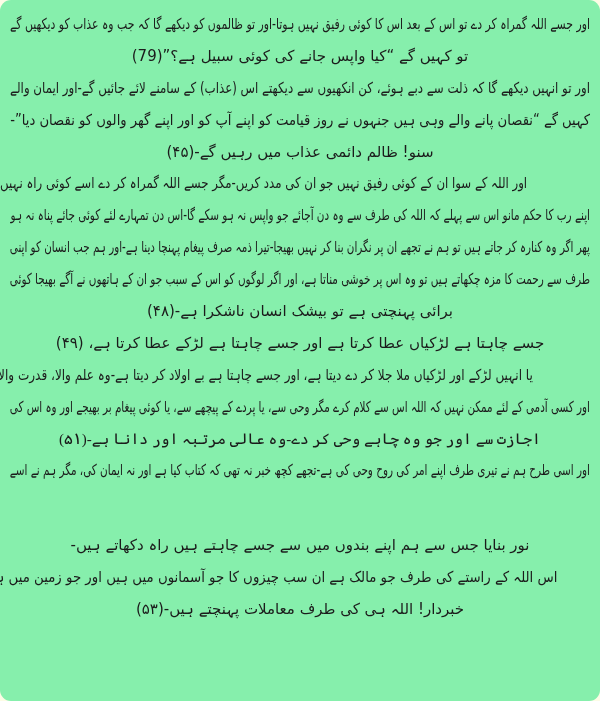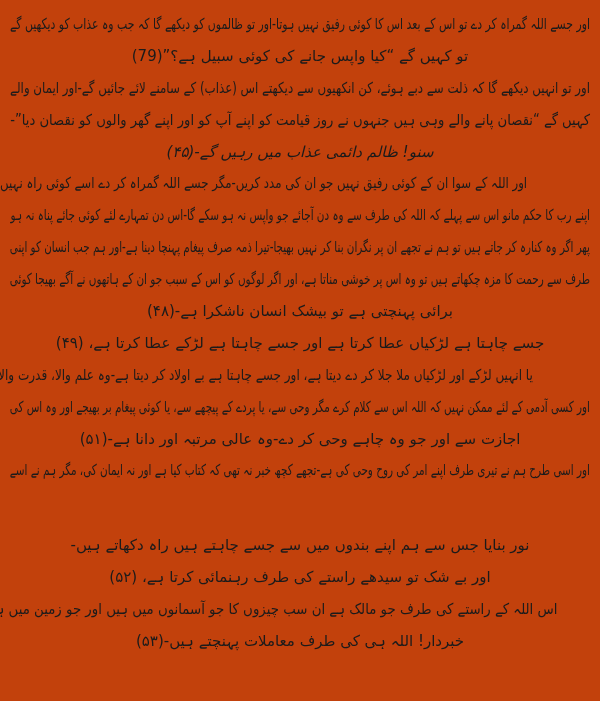--- a/index.html
+++ b/index.html
@@ -33,33 +33,32 @@
     transform-origin: 100% 50%;
   }
   .center {
     text-align: center;
     transform-origin: 50% 50%;
   }
 </style>
 </head>
 <body style="background: rgb(253, 252, 230);">
 
-<div class="page" style="background: #c2410c; color: rgb(27, 27, 27);">
+<div class="page" style="background: #86efac; color: rgb(27, 27, 27); border-radius: 11px;">
   <p class="line full" style="transform: scaleX(0.725);">اور جسے اللہ گمراہ کر دے تو اس کے بعد اس کا کوئی رفیق نہیں ہوتا-اور تو ظالموں کو دیکھے گا کہ جب وہ عذاب کو دیکھیں گے</p>
   <p class="line center" style="transform: scaleX(1);">تو کہیں گے “کیا واپس جانے کی کوئی سبیل ہے؟”(79)</p>
   <p class="line full" style="transform: scaleX(0.789);">اور تو انہیں دیکھے گا کہ ذلت سے دبے ہوئے، کن انکھیوں سے دیکھتے اس (عذاب) کے سامنے لائے جائیں گے-اور ایمان والے</p>
   <p class="line full" style="transform: scaleX(0.876);">کہیں گے “نقصان پانے والے وہی ہیں جنہوں نے روز قیامت کو اپنے آپ کو اور اپنے گھر والوں کو نقصان دیا”-</p>
-  <p class="line center" style="transform: scaleX(1); font-style: italic;">سنو! ظالم دائمی عذاب میں رہیں گے-(۴۵)</p>
+  <p class="line center" style="transform: scaleX(1);">سنو! ظالم دائمی عذاب میں رہیں گے-(۴۵)</p>
   <p class="line center" style="transform: scaleX(0.783);">اور اللہ کے سوا ان کے کوئی رفیق نہیں جو ان کی مدد کریں-مگر جسے اللہ گمراہ کر دے اسے کوئی راہ نہیں ملتی-(۴۶)</p>
   <p class="line full" style="transform: scaleX(0.695);">اپنے رب کا حکم مانو اس سے پہلے کہ اللہ کی طرف سے وہ دن آجائے جو واپس نہ ہو سکے گا-اس دن تمہارے لئے کوئی جائے پناہ نہ ہو</p>
   <p class="line full" style="transform: scaleX(0.689);">پھر اگر وہ کنارہ کر جاتے ہیں تو ہم نے تجھے ان پر نگران بنا کر نہیں بھیجا-تیرا ذمہ صرف پیغام پہنچا دینا ہے-اور ہم جب انسان کو اپنی</p>
   <p class="line full" style="transform: scaleX(0.695);">طرف سے رحمت کا مزہ چکھاتے ہیں تو وہ اس پر خوشی مناتا ہے، اور اگر لوگوں کو اس کے سبب جو ان کے ہاتھوں نے آگے بھیجا کوئی</p>
   <p class="line center" style="transform: scaleX(1);">برائی پہنچتی ہے تو بیشک انسان ناشکرا ہے-(۴۸)</p>
   <p class="line center" style="transform: scaleX(1);">جسے چاہتا ہے لڑکیاں عطا کرتا ہے اور جسے چاہتا ہے لڑکے عطا کرتا ہے، (۴۹)</p>
   <p class="line center" style="transform: scaleX(0.803);">یا انہیں لڑکے اور لڑکیاں ملا جلا کر دے دیتا ہے، اور جسے چاہتا ہے بے اولاد کر دیتا ہے-وہ علم والا، قدرت والا ہے-(۵۰)</p>
   <p class="line full" style="transform: scaleX(0.692);">اور کسی آدمی کے لئے ممکن نہیں کہ اللہ اس سے کلام کرے مگر وحی سے، یا پردے کے پیچھے سے، یا کوئی پیغام بر بھیجے اور وہ اس کی</p>
-  <p class="line center" style="transform: scaleX(1);">اجازت سے اور جو وہ چاہے وحی کر دے-وہ عالی مرتبہ اور دانا ہے-(۵۱)</p>
+  <p class="line center" style="transform: scaleX(1); font-family: Liberation Serif, serif;">اجازت سے اور جو وہ چاہے وحی کر دے-وہ عالی مرتبہ اور دانا ہے-(۵۱)</p>
   <p class="line full" style="transform: scaleX(0.695);">اور اسی طرح ہم نے تیری طرف اپنے امر کی روح وحی کی ہے-تجھے کچھ خبر نہ تھی کہ کتاب کیا ہے اور نہ ایمان کی، مگر ہم نے اسے</p>
   <p class="line center" style="transform: scaleX(1); margin-top: 43px;">نور بنایا جس سے ہم اپنے بندوں میں سے جسے چاہتے ہیں راہ دکھاتے ہیں-</p>
-  <p class="line center" style="transform: scaleX(1);">اور بے شک تو سیدھے راستے کی طرف رہنمائی کرتا ہے، (۵۲)</p>
   <p class="line center" style="transform: scaleX(0.888);">اس اللہ کے راستے کی طرف جو مالک ہے ان سب چیزوں کا جو آسمانوں میں ہیں اور جو زمین میں ہیں-</p>
   <p class="line center" style="transform: scaleX(1);">خبردار! اللہ ہی کی طرف معاملات پہنچتے ہیں-(۵۳)</p>
 </div>
 
 </body></html>

